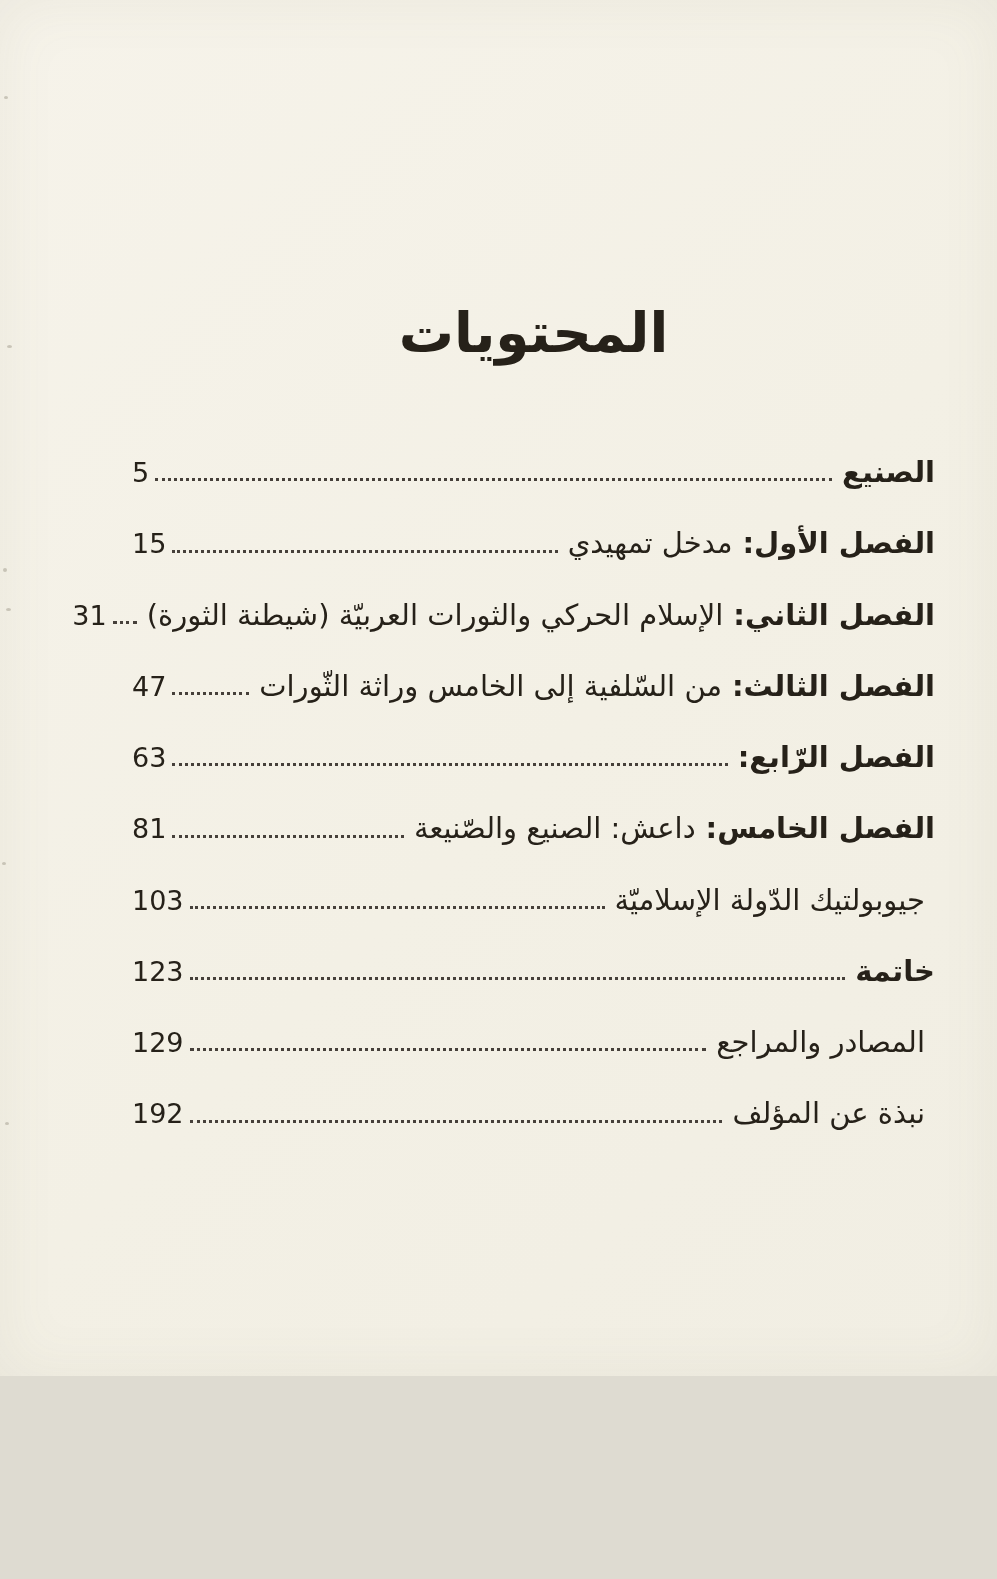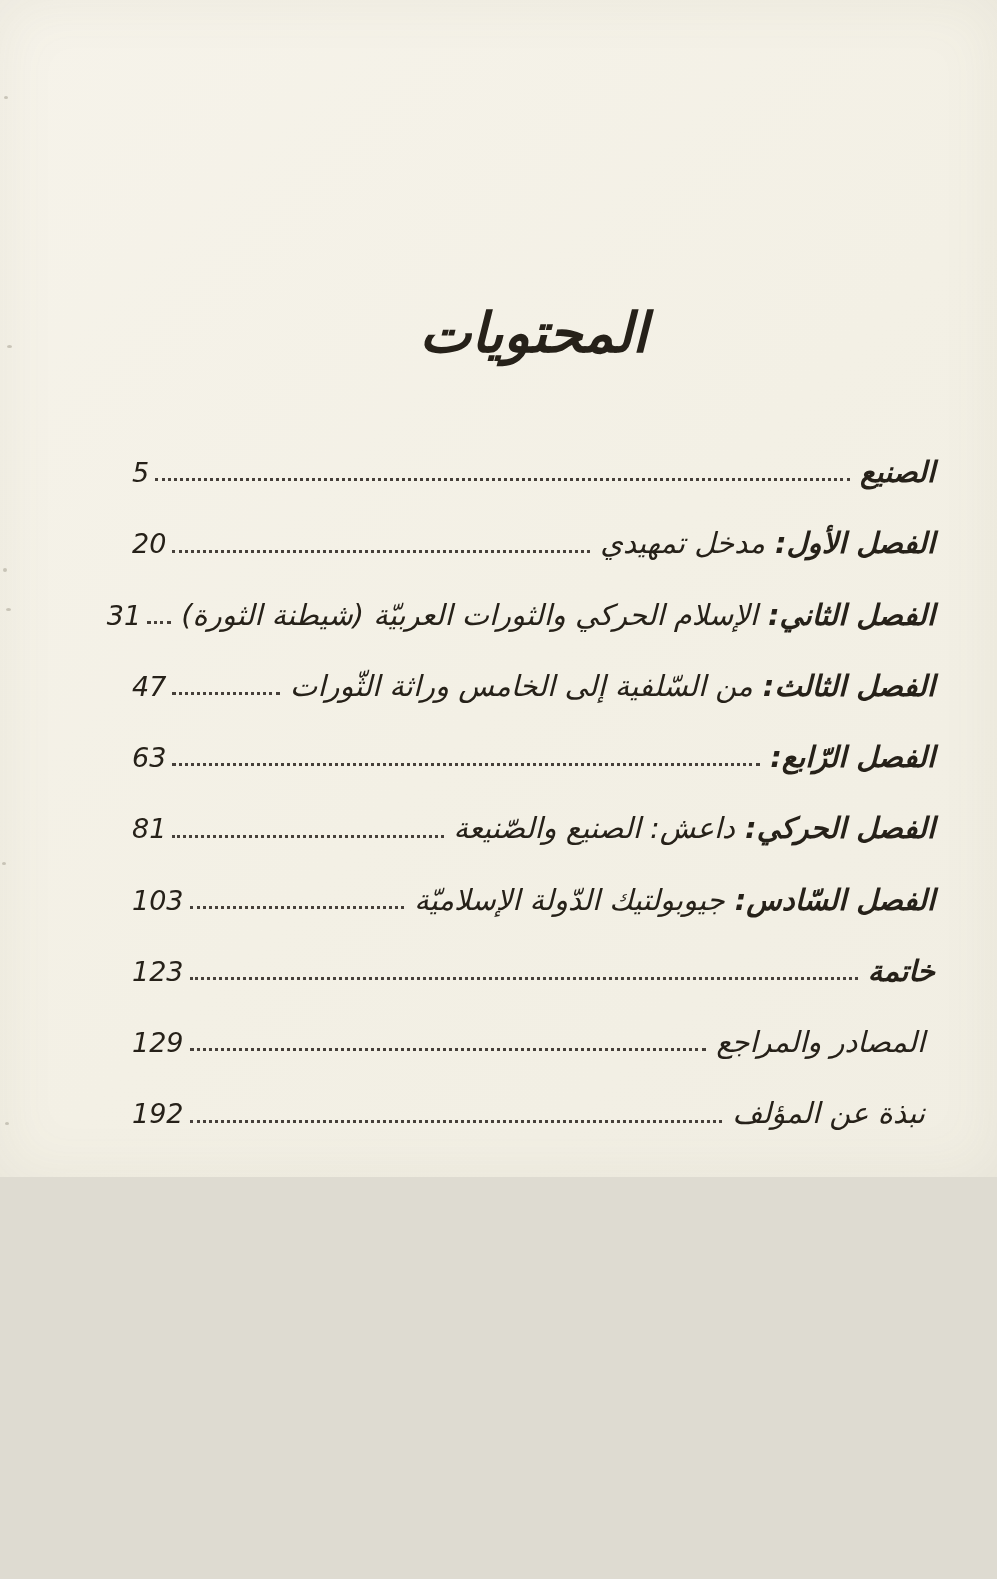--- a/index.html
+++ b/index.html
@@ -4,27 +4,26 @@
 <style>
   html, body {
     margin: 0;
     padding: 0;
     background: #dedbd1;
     font-family: "DejaVu Sans", sans-serif;
   }
   .page {
     position: relative;
     width: 997px;
-    height: 1177px;
+    height: 1376px;
     margin: 0 auto;
     background: linear-gradient(135deg, #f6f3ea 0%, #f3f0e5 55%, #f1eee3 100%);
     color: #262119;
     overflow: hidden;
     box-shadow: inset 0 0 60px rgba(120,110,90,0.08);
-    font-style: italic;
   }
   .content {
     padding: 300px 62px 0 132px; 
     direction: rtl;
   }
   .page-title {
     text-align: center;
     font-size: 55px;
     font-weight: 700;
     letter-spacing: 1px;
@@ -106,21 +105,21 @@
         <span class="label">الصنيع</span>
 
         <span class="dot-leader"></span>
         <span class="page-no">5</span>
       </li>
 
       <li class="toc-entry">
         <span class="label">الفصل الأول:</span>
         <span class="title">مدخل تمهيدي</span>
         <span class="dot-leader"></span>
-        <span class="page-no">20</span>
+        <span class="page-no">15</span>
       </li>
 
       <li class="toc-entry">
         <span class="label">الفصل الثاني:</span>
         <span class="title">الإسلام الحركي والثورات العربيّة (شيطنة الثورة)</span>
         <span class="dot-leader"></span>
         <span class="page-no">31</span>
       </li>
 
       <li class="toc-entry">
@@ -130,28 +129,27 @@
         <span class="page-no">47</span>
       </li>
 
       <li class="toc-entry">
         <span class="label">الفصل الرّابع:</span>
         <span class="dot-leader"></span>
         <span class="page-no">63</span>
       </li>
 
       <li class="toc-entry">
-        <span class="label">الفصل الحركي:</span>
+        <span class="label">الفصل الخامس:</span>
         <span class="title">داعش: الصنيع والصّنيعة</span>
         <span class="dot-leader"></span>
         <span class="page-no">81</span>
       </li>
 
       <li class="toc-entry">
-        <span class="label">الفصل السّادس:</span>
         <span class="title">جيوبولتيك الدّولة الإسلاميّة</span>
         <span class="dot-leader"></span>
         <span class="page-no">103</span>
       </li>
 
       <li class="toc-entry">
         <span class="label">خاتمة</span>
 
         <span class="dot-leader"></span>
         <span class="page-no">123</span>

